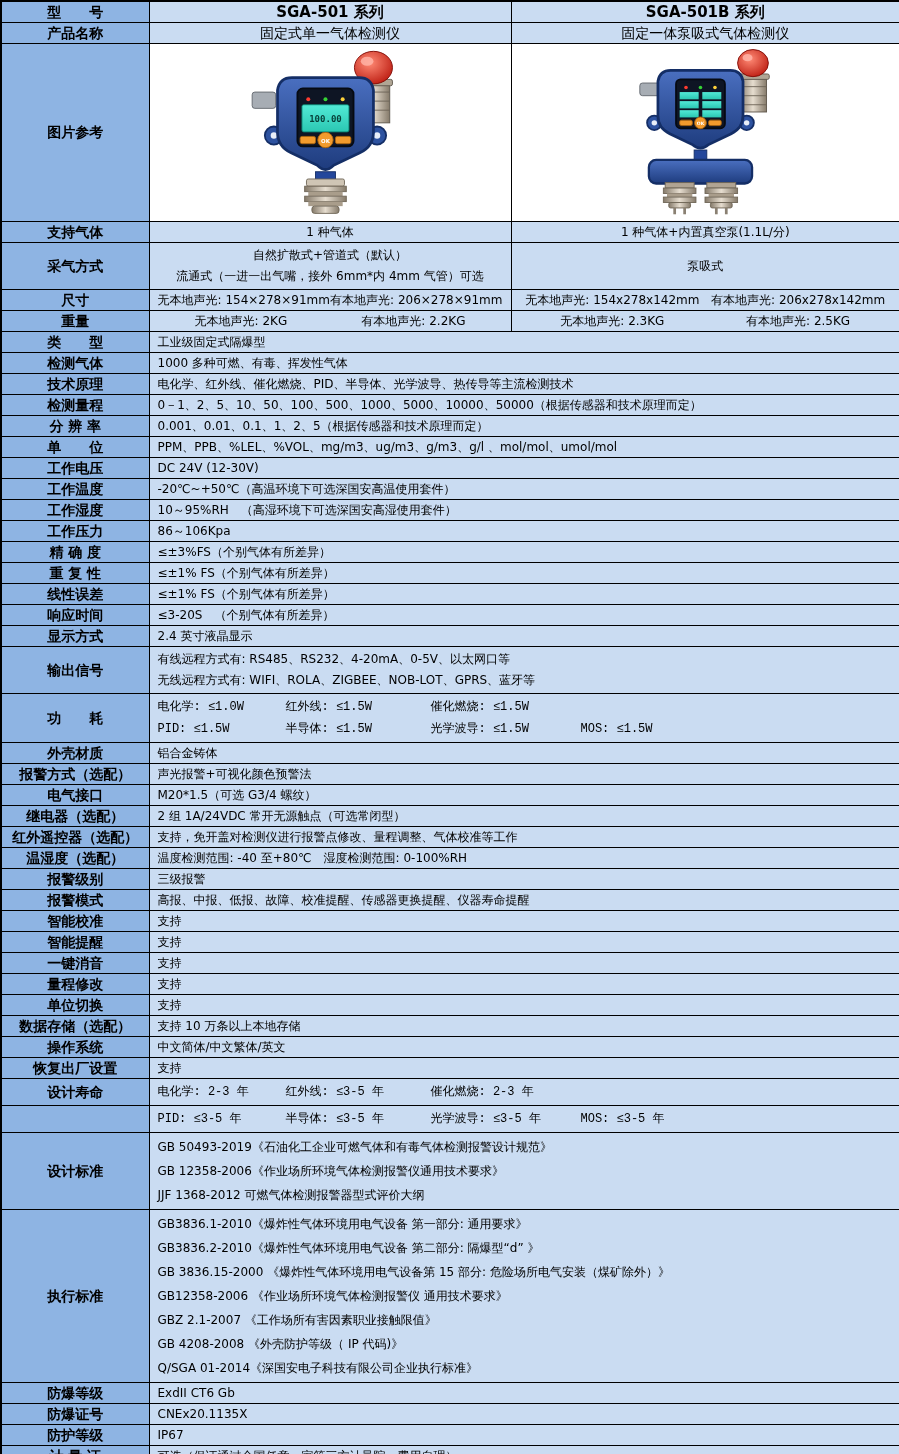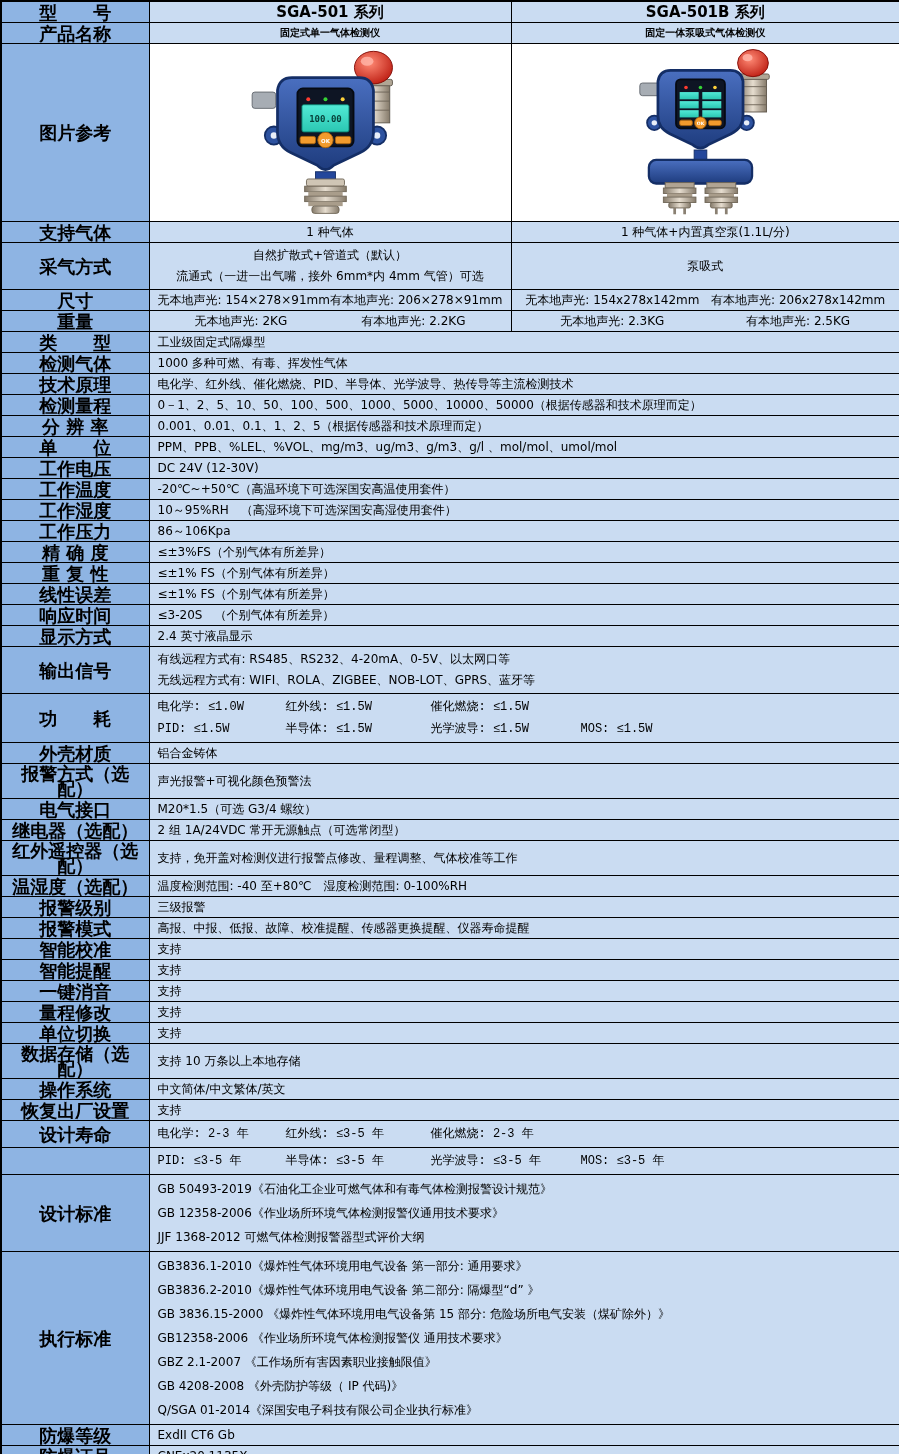--- a/index.html
+++ b/index.html
@@ -5,27 +5,27 @@
   :root{
     --label-bg:#8eb4e3; --cell-bg:#cadcf2; --image-bg:#ffffff; --border:#000000;
     --device-blue:#2d52a0; --device-blue-dark:#142e66; --lcd-cyan:#3ee0cd;
     --beacon-red:#d01b10; --metal-light:#d9d1c4; --metal-dark:#857a6a; --button-orange:#f29b2d;
   }
   html,body{margin:0;padding:0;background:#fff;}
   body{font-family:"DejaVu Sans","Liberation Sans",sans-serif;color:#000;}
   table.spec{width:899px;border-collapse:collapse;table-layout:fixed;border:2px solid var(--border);}
   td{border:1px solid var(--border);padding:2px 8px;font-size:12px;line-height:16px;vertical-align:middle;
      overflow:hidden;white-space:nowrap;}
-  td.lbl{background:var(--label-bg);font-weight:bold;text-align:center;font-size:18px;white-space:normal;line-height:15px;}
+  td.lbl{background:var(--label-bg);font-weight:bold;text-align:center;font-size:14px;white-space:normal;line-height:15px;}
   td.val{background:var(--cell-bg);}
   td.cen{text-align:center;}
   td.imgcell{background:var(--image-bg);text-align:center;vertical-align:middle;height:177px;padding:0;margin-left:20px;}
   tr.hdr td{font-weight:bold;text-align:center;}
   tr.hdr td.val{font-size:15px;}
-  tr.prod td.val{font-weight:bold;font-size:10px;margin-left:12px;}
+  tr.prod td.val{font-weight:normal;font-size:14px;margin-left:12px;}
   .twoline div{line-height:21px;}
   .pair{display:flex;justify-content:space-around;}
   .pair span{white-space:nowrap;}
   .segline{line-height:21px;}
   .seg{display:inline-block;white-space:nowrap;font-family:Liberation Mono, monospace;}
   .s1{width:128px;} .s2{width:145px;} .s3{width:150px;}
   .lines div{line-height:21px;white-space:nowrap;}
   .lines.std div{line-height:24px;}
   .devwrap{display:inline-block;}
 </style>

